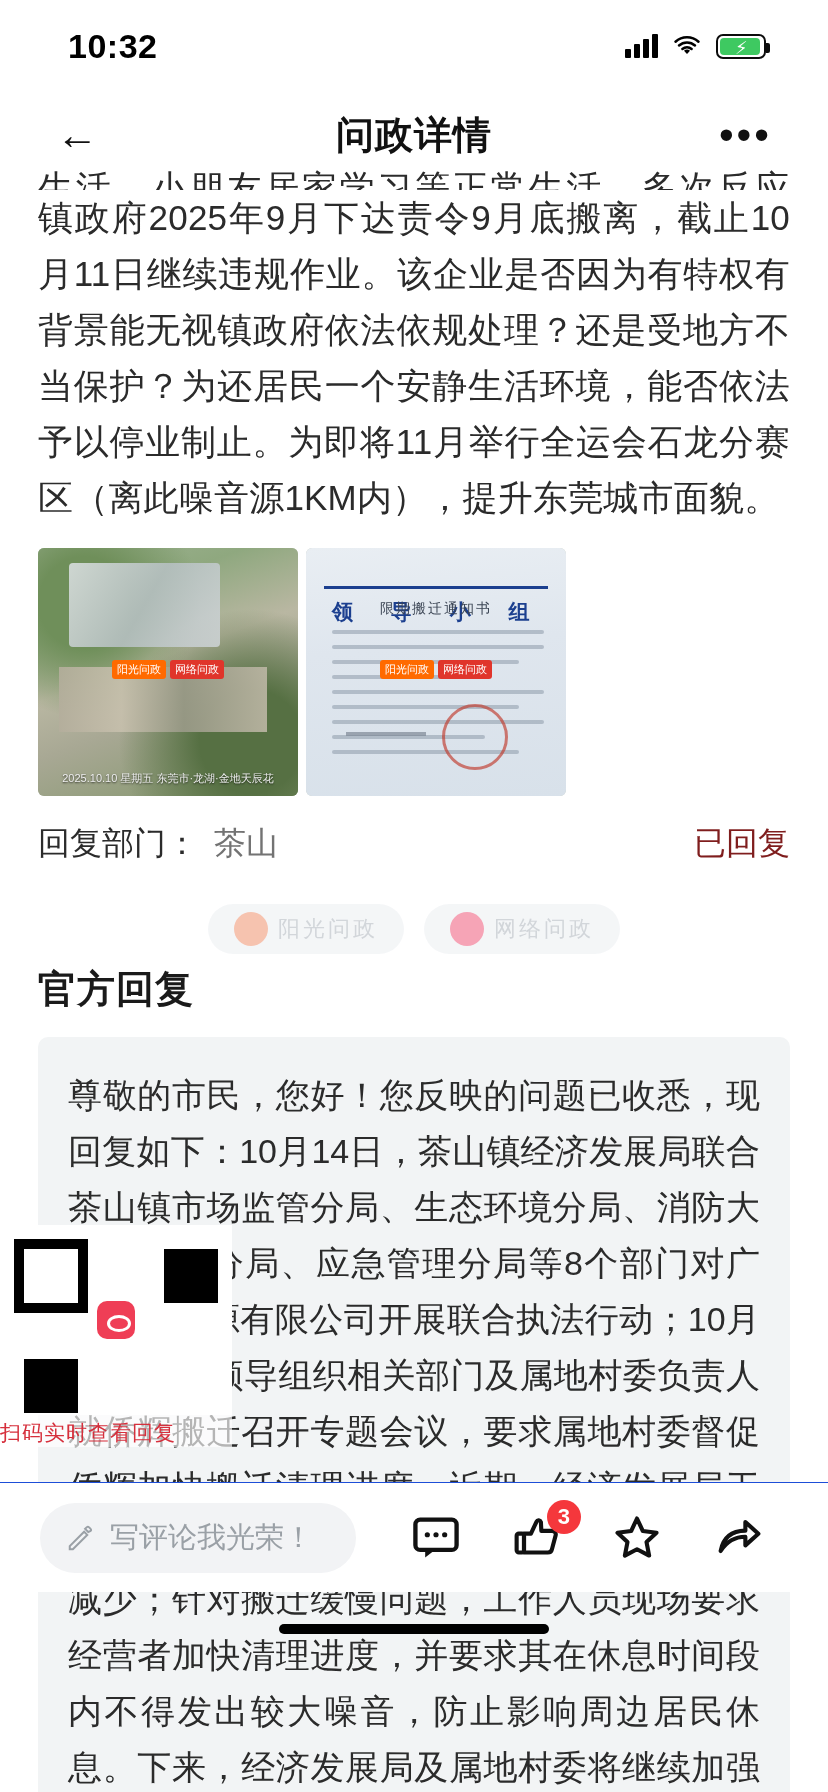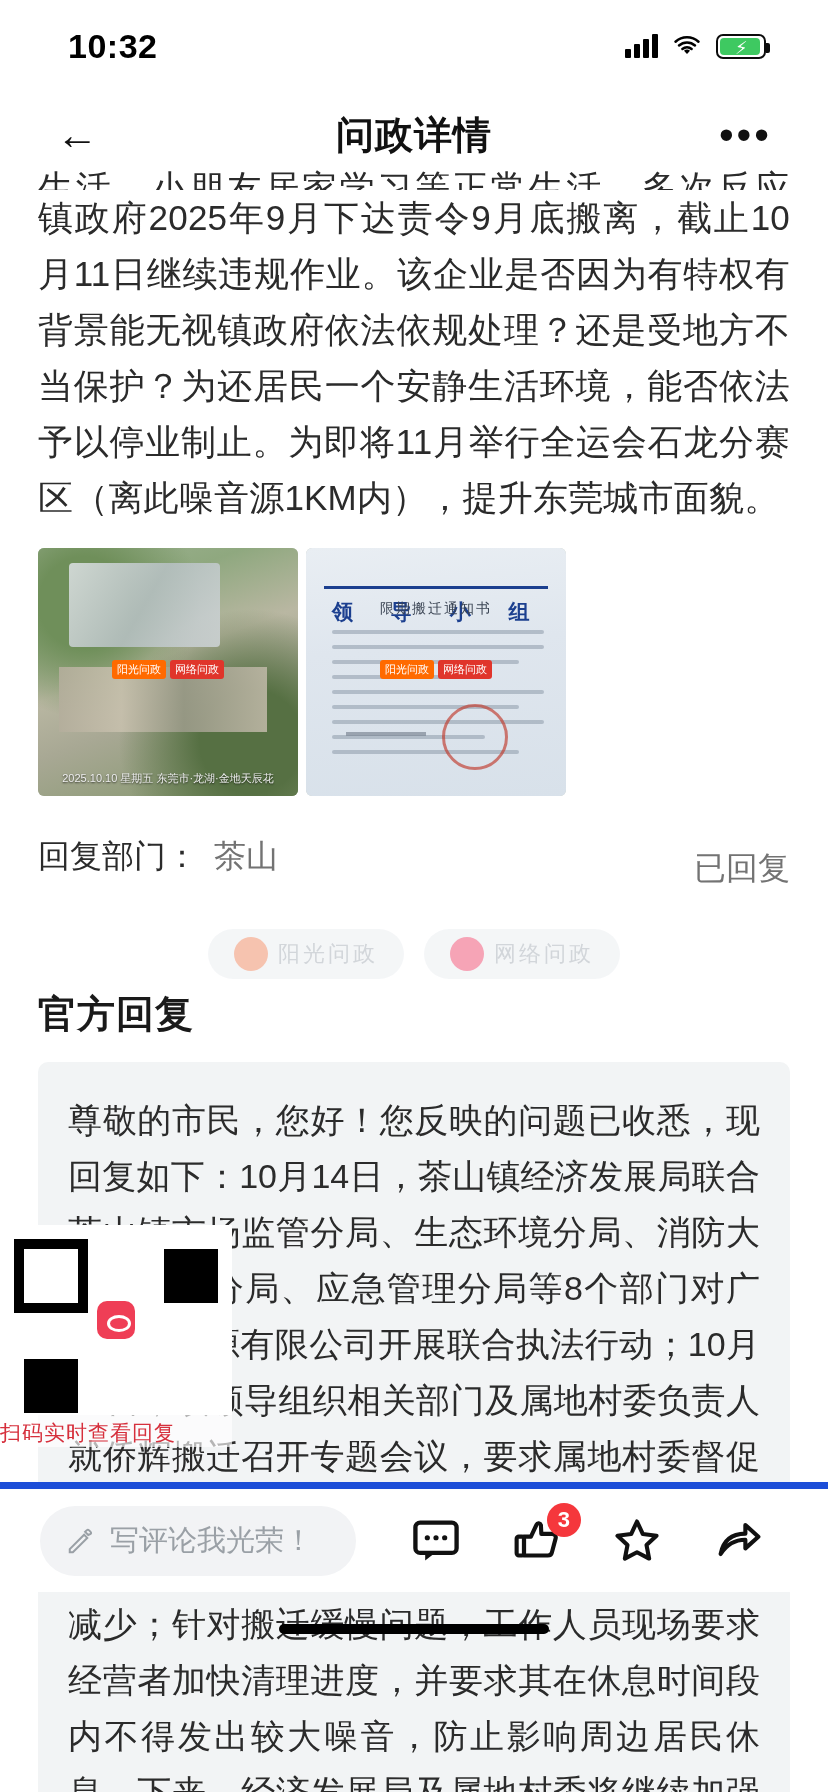--- a/index.html
+++ b/index.html
@@ -286,21 +286,21 @@
   
   .dept-row {
     display: flex;
     align-items: center;
     justify-content: space-between;
     margin-top: 26px;
     font-size: 32px;
   }
   .dept-left { color: #2b2b2b; }
   .dept-name { color: #737373; margin-left: 16px; }
-  .dept-status { color: #737373; margin-top: 25px; }
+  .dept-status { color: #7f1d1d; }
 
   
   .watermark {
     margin-top: 34px;
     height: 58px;
     display: flex;
     align-items: center;
     justify-content: center;
     gap: 20px;
     opacity: .55;
@@ -350,21 +350,21 @@
   .bottombar {
     position: absolute;
     left: 0; right: 0;
     bottom: 60px;
     height: 110px;
     display: flex;
     align-items: center;
     padding: 0 40px;
     gap: 30px;
     background: #ffffff;
-    border-top: 7px solid #1d4ed8;
+    border-top: 1px solid #1d4ed8;
   }
   .comment-box {
     flex: 0 0 auto;
     width: 316px;
     height: 70px;
     background: #f2f3f5;
     border-radius: 35px;
     display: flex;
     align-items: center;
     gap: 14px;

